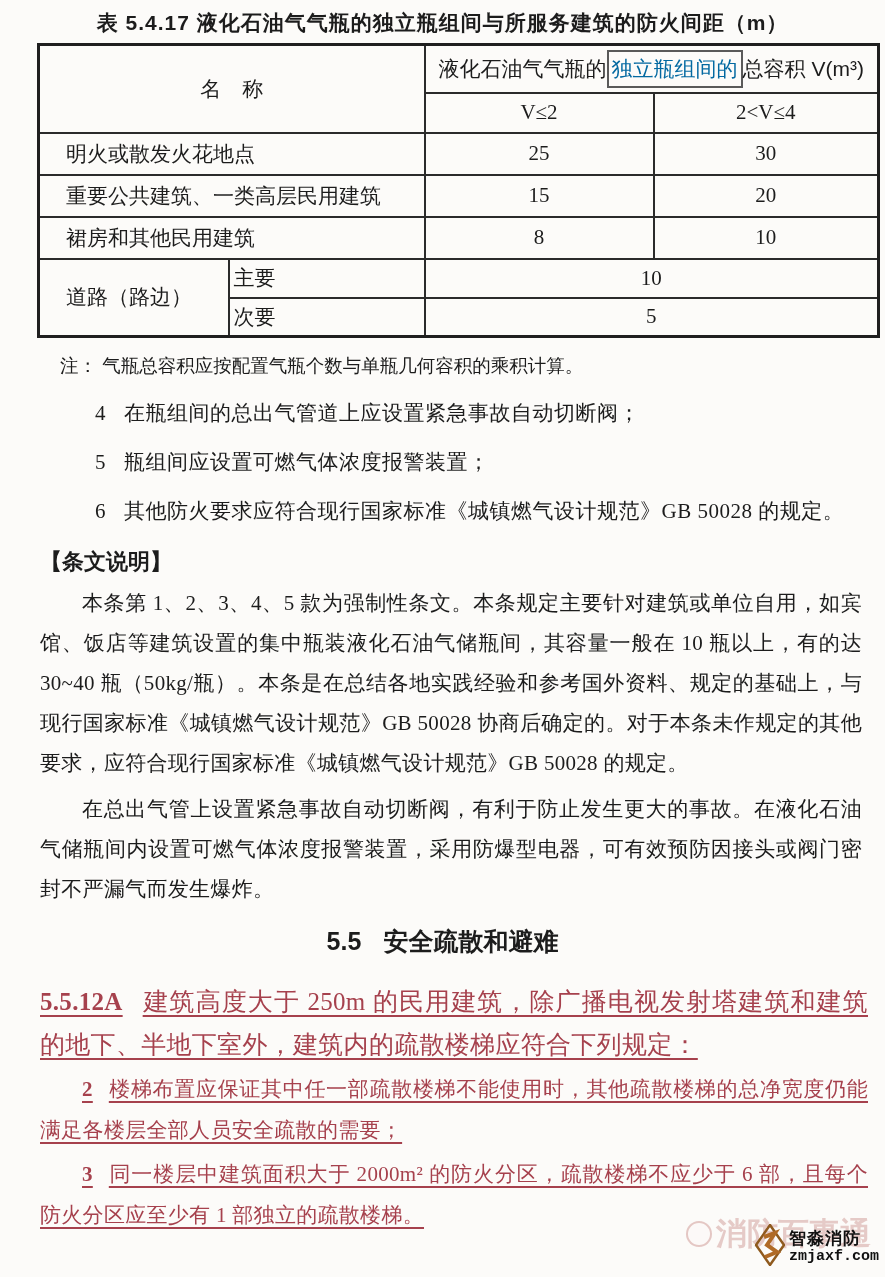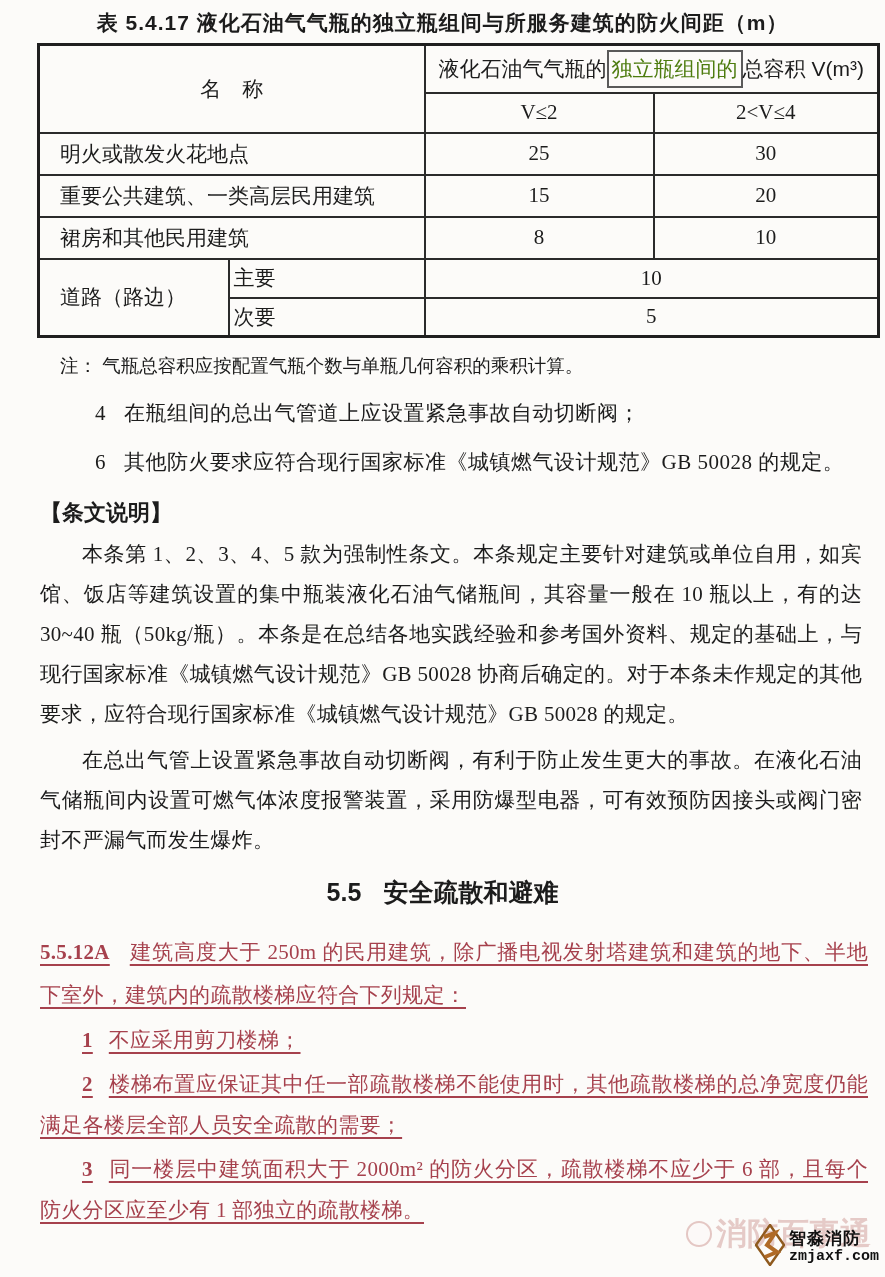--- a/index.html
+++ b/index.html
@@ -32,29 +32,29 @@
     table-layout: fixed;
   }
   table.fire-table td {
     border: 2px solid #2b2b2b;
     font-size: 21px;
     vertical-align: middle;
   }
   table.fire-table { border: 3px solid #1f1f1f; }
   td.name-cell {
     font-family: Liberation Serif, serif;
-    text-align: left; padding-left: 20px; margin-left: 13px;
+    text-align: left; padding-left: 26px; margin-left: 13px;
   }
   td.center-cell { text-align: center; }
   td.head-cell {
     font-family: "Liberation Sans", "DejaVu Sans", sans-serif;
     text-align: center;
   }
   .hl-red {
-    color: #4d7c0f;
+    color: #0369a1;
     border: 2px solid #5a5a5a;
     padding: 5px 3px;
     display: inline-block;
     line-height: 1.15;
     text-align: center;
   }
   .r-h1 { height: 48px; margin-left: 41px; }
   .r-h2 { height: 40px; }
   .r-b  { height: 42px; }
   .r-s  { height: 39px; }
@@ -103,21 +103,21 @@
   .red { color: #a6414d; }
   .red-underline {
     text-decoration: underline;
     text-decoration-color: #a6414d;
     text-decoration-thickness: 1.5px;
     text-underline-offset: 5px;
   }
   .amend-intro {
     width: 828px;
     margin: 22px 0 0 40px;
-    font-size: 21px;
+    font-size: 25px;
     line-height: 43px;
     text-align: justify;
     letter-spacing: 0.3px;
   }
   .amend-intro .cnum { font-weight: bold; margin-right: 20px; }
   .amend-item {
     width: 828px;
     margin: 3px 0 0 40px;
     font-size: 21px;
     line-height: 41px;
@@ -212,31 +212,31 @@
     <tr class="r-s">
       <td class="sub-cell">次要</td>
       <td class="center-cell" colspan="2">5</td>
     </tr>
   </tbody>
     </table>
 
   <div class="table-note">注：  气瓶总容积应按配置气瓶个数与单瓶几何容积的乘积计算。</div>
 
   <div class="clause"><span class="num">4</span><span>在瓶组间的总出气管道上应设置紧急事故自动切断阀；</span></div>
+  <div class="clause"><span class="num">5</span><span>瓶组间应设置可燃气体浓度报警装置；</span></div>
   <div class="clause"><span class="num">6</span><span>其他防火要求应符合现行国家标准《城镇燃气设计规范》GB 50028 的规定。</span></div>
 
   <div class="expl-label-black">【条文说明】</div>
   <p class="para">本条第 1、2、3、4、5 款为强制性条文。本条规定主要针对建筑或单位自用，如宾馆、饭店等建筑设置的集中瓶装液化石油气储瓶间，其容量一般在 10 瓶以上，有的达 30~40 瓶（50kg/瓶）。本条是在总结各地实践经验和参考国外资料、规定的基础上，与现行国家标准《城镇燃气设计规范》GB 50028 协商后确定的。对于本条未作规定的其他要求，应符合现行国家标准《城镇燃气设计规范》GB 50028 的规定。</p>
   <p class="para">在总出气管上设置紧急事故自动切断阀，有利于防止发生更大的事故。在液化石油气储瓶间内设置可燃气体浓度报警装置，采用防爆型电器，可有效预防因接头或阀门密封不严漏气而发生爆炸。</p>
 
   <div class="section-heading"><span class="sec-num">5.5</span><span>安全疏散和避难</span></div>
 
   <p class="amend-intro red red-underline"><span class="cnum">5.5.12A</span><span>建筑高度大于 250m 的民用建筑，除广播电视发射塔建筑和建筑的地下、半地下室外，建筑内的疏散楼梯应符合下列规定：</span></p>
 
-  <p class="amend-item red red-underline"><span class="inum">1</span><span>不应采用剪刀楼梯；</span></p>
   <p class="amend-item red red-underline"><span class="inum">2</span><span>楼梯布置应保证其中任一部疏散楼梯不能使用时，其他疏散楼梯的总净宽度仍能满足各楼层全部人员安全疏散的需要；</span></p>
   <p class="amend-item red red-underline"><span class="inum">3</span><span>同一楼层中建筑面积大于 2000m² 的防火分区，疏散楼梯不应少于 6 部，且每个防火分区应至少有 1 部独立的疏散楼梯。</span></p>
 
   <div class="wm-overlay">
     <span class="wm-circle"></span>
     <span>消防百事通</span>
   </div>
   <div class="wm-brand">
     <span class="wm-logo">
       <svg width="30" height="42" viewBox="0 0 30 42">

